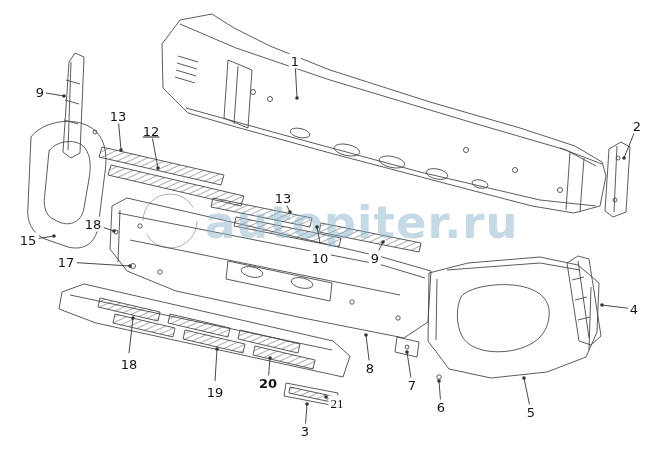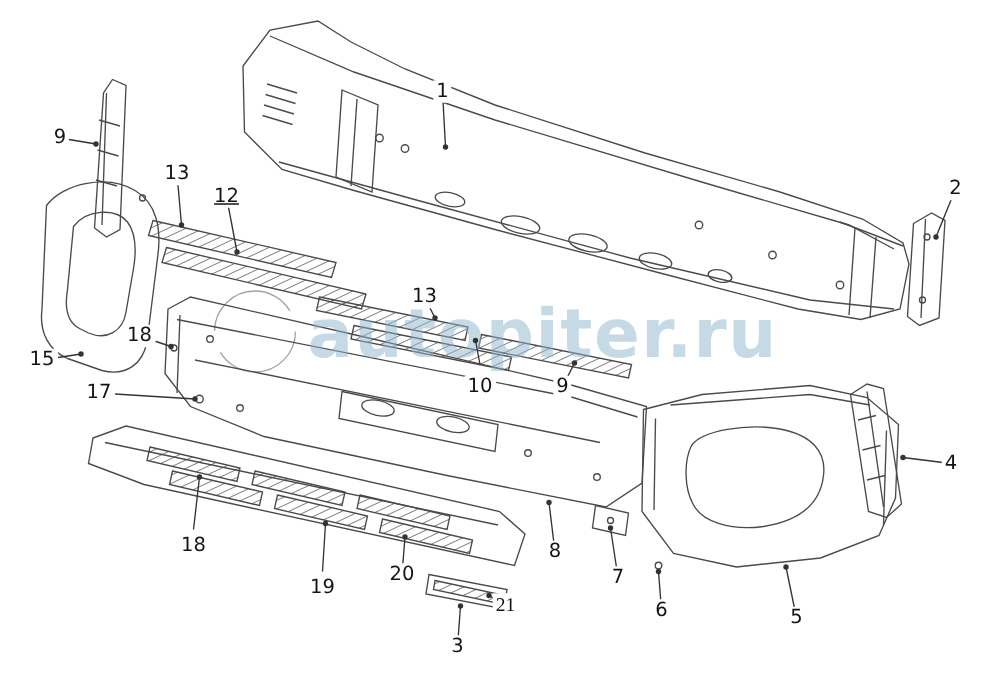--- a/index.html
+++ b/index.html
@@ -213,17 +213,17 @@
       <div class="callout" style="left: 320px; top: 258px;">10</div>
       <div class="callout" style="left: 283px; top: 198px;">13</div>
       <div class="callout" style="left: 151px; top: 131px; text-decoration: underline;">12</div>
       <div class="callout" style="left: 118px; top: 116px;">13</div>
       <div class="callout" style="left: 40px; top: 92px;">9</div>
       <div class="callout" style="left: 28px; top: 240px;">15</div>
       <div class="callout" style="left: 93px; top: 224px;">18</div>
       <div class="callout" style="left: 66px; top: 262px;">17</div>
       <div class="callout" style="left: 129px; top: 364px;">18</div>
       <div class="callout" style="left: 215px; top: 392px;">19</div>
-      <div class="callout" style="left: 268px; top: 383px;">20</div>
+      <div class="callout" style="left: 268px; top: 383px; font-weight: bold;">20</div>
       <div class="callout" style="left: 337px; top: 403px; font-family: Liberation Serif, serif;">21</div>
     </div>
 
 </div>
 
 </body></html>

